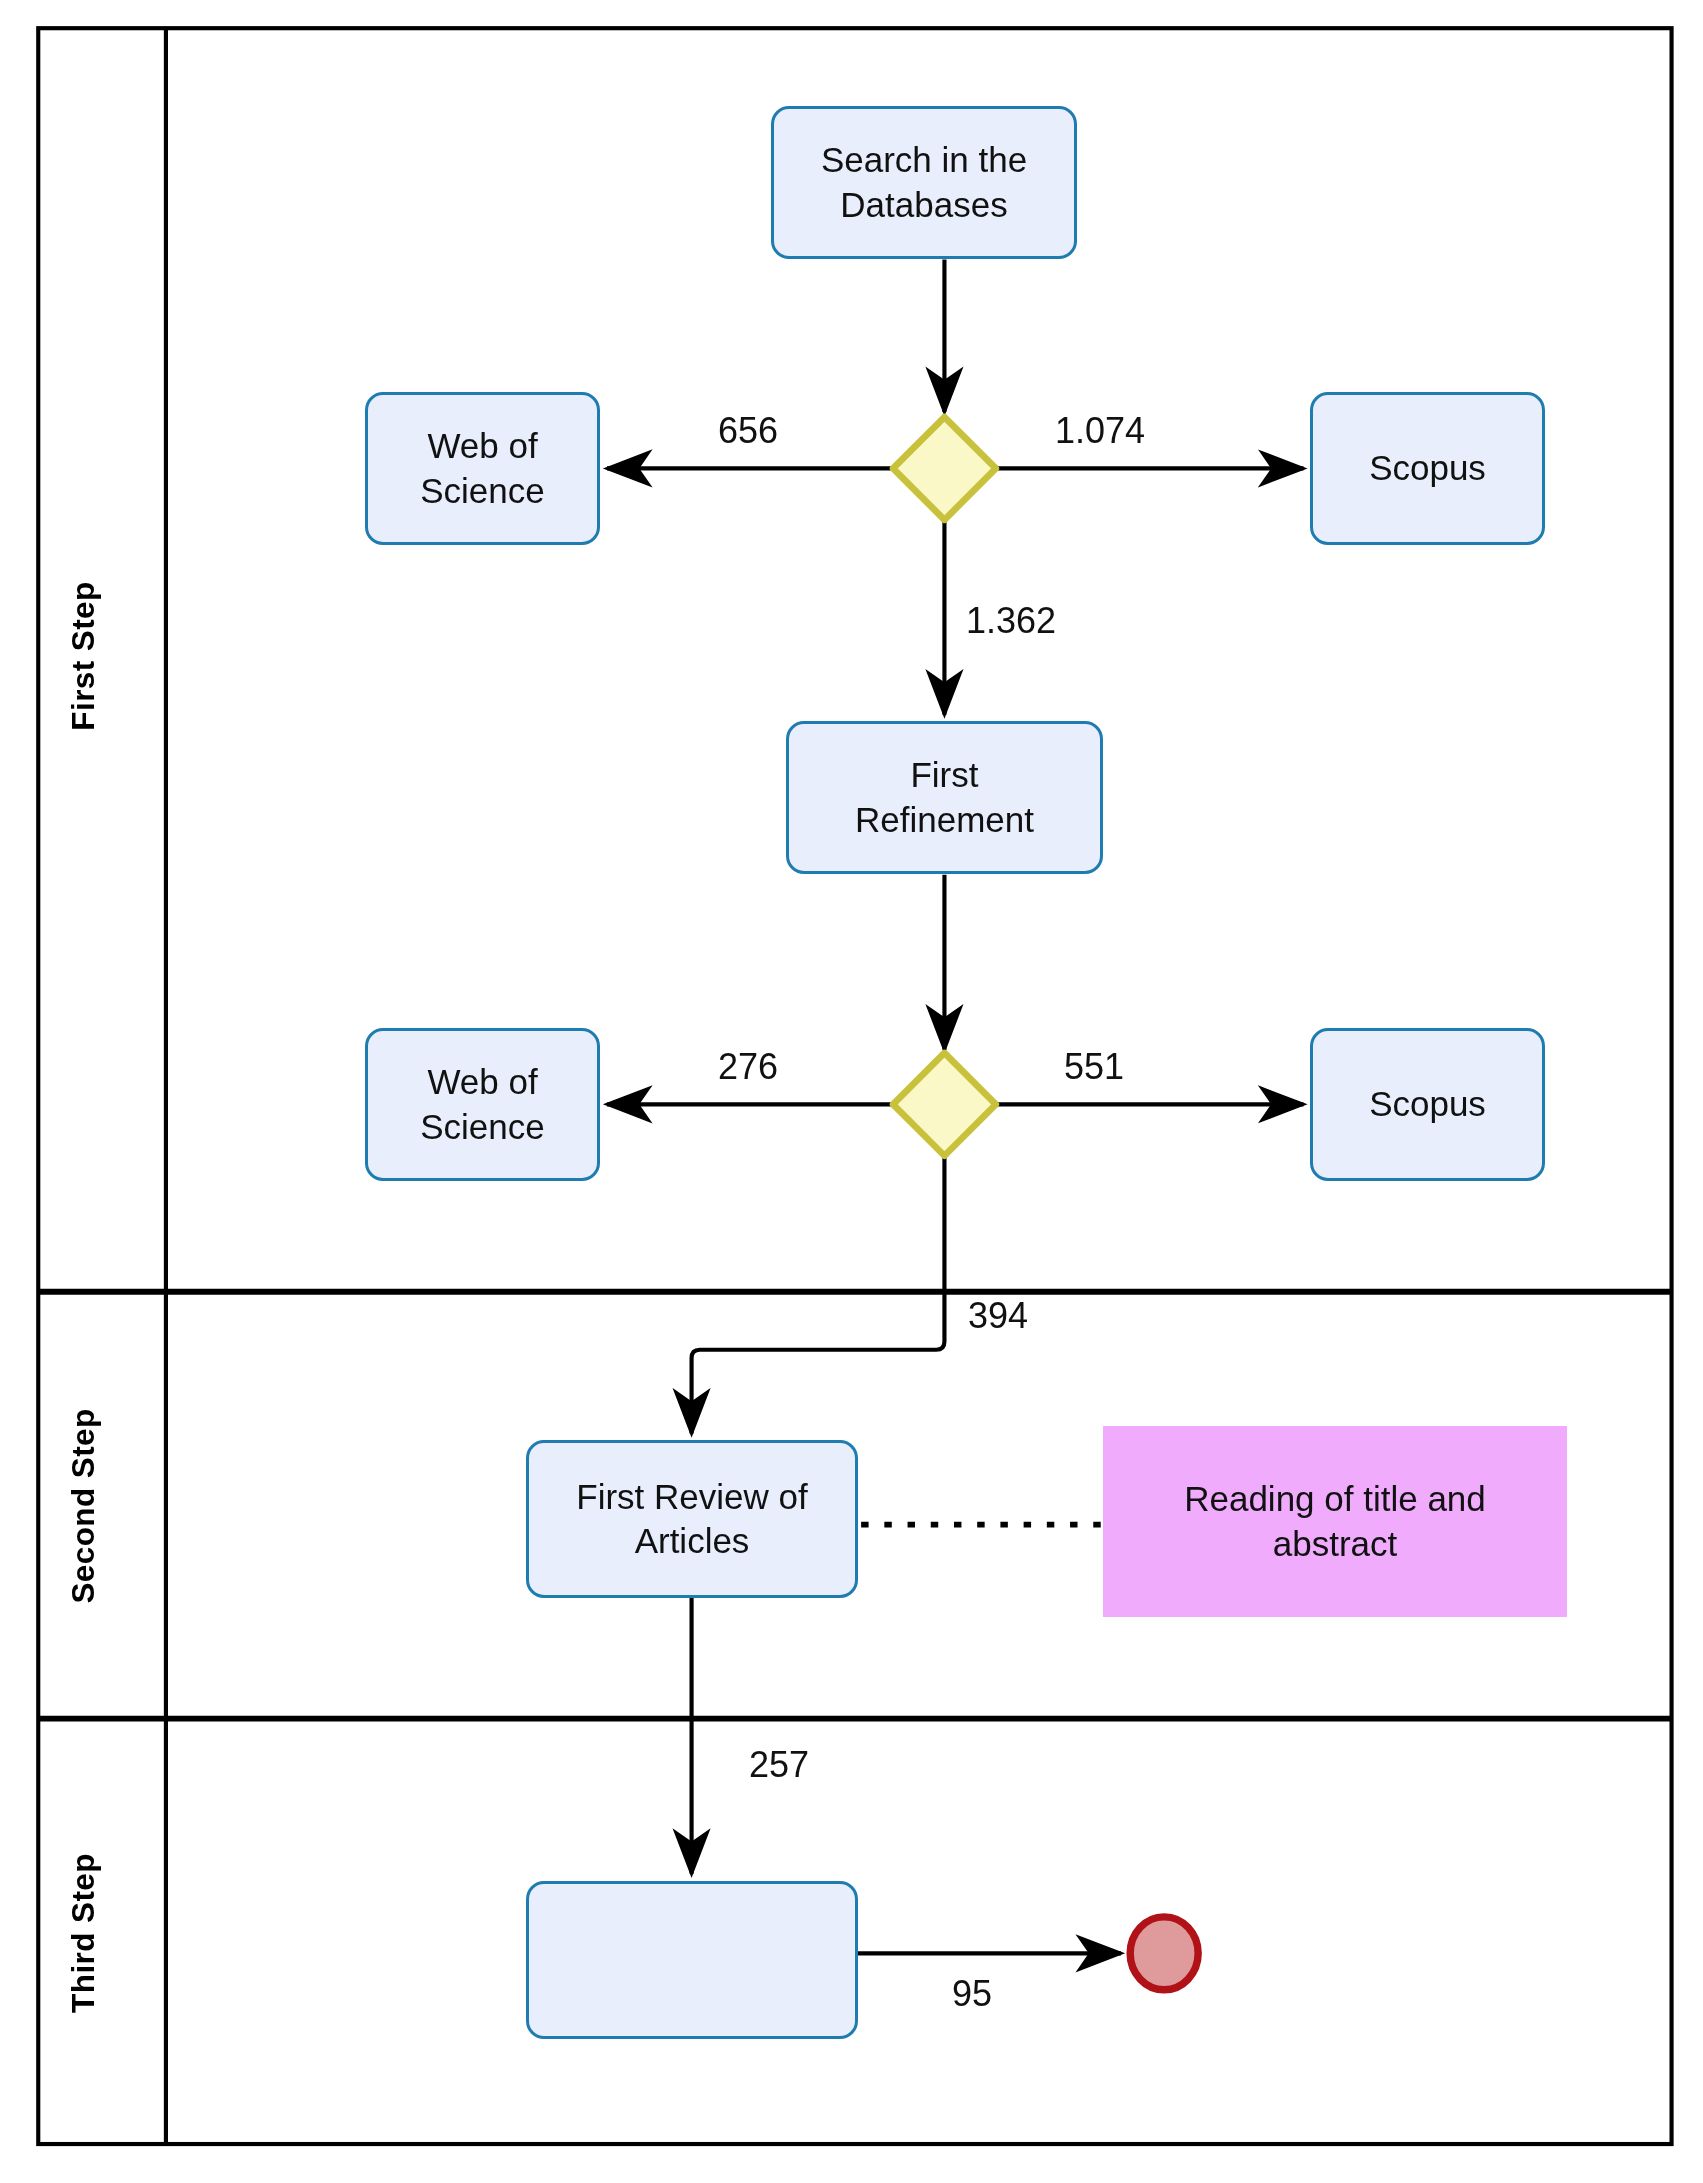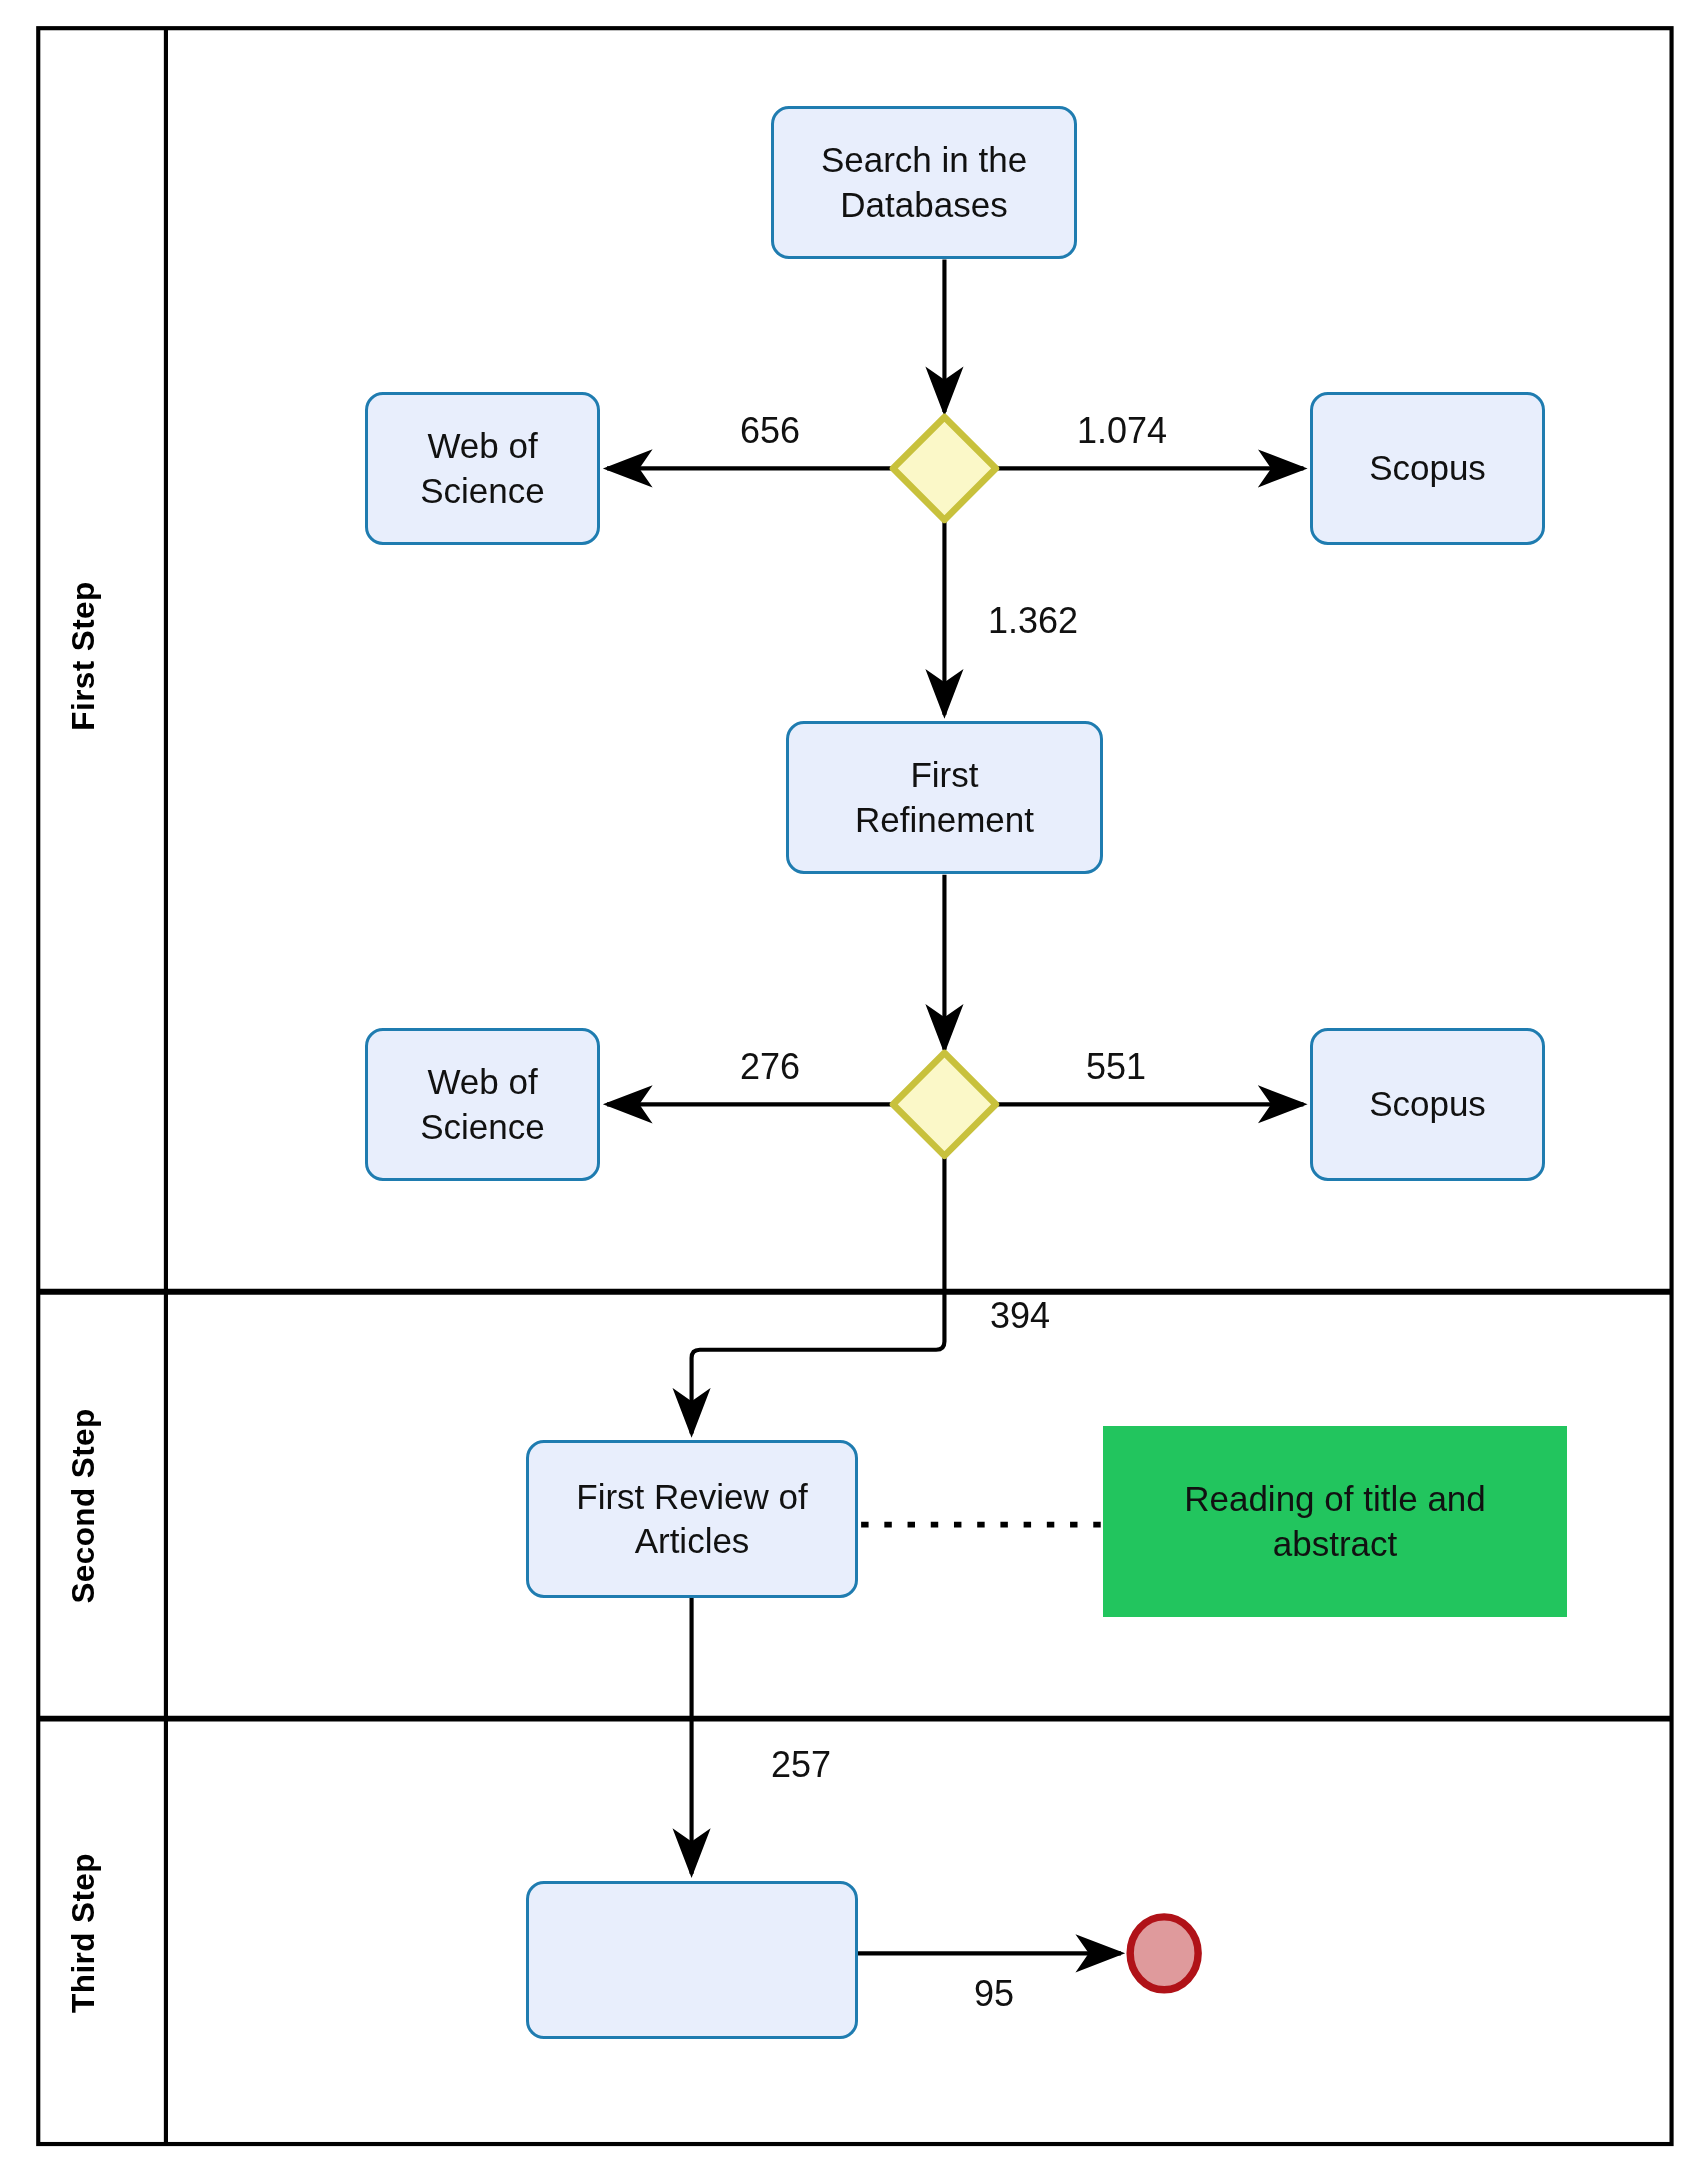--- a/index.html
+++ b/index.html
@@ -36,21 +36,21 @@
     line-height: 1.26;
     white-space: pre-line;
   }
   .process-node {
     background: #e8eefc;
     border: 3.3px solid #1f7cb0;
     border-radius: 18px;
     font-size: 35px;
   }
   .note-node {
-    background: #22c55e;
+    background: #f0abfc;
     border: none;
     font-size: 35px;
   }
   .note-edge-top {
     position: absolute;
     background: #9a9a9a;
     height: 3.3px;
   }
   .note-edge-left {
     position: absolute;
@@ -72,21 +72,20 @@
     display: flex;
     align-items: center;
     justify-content: center;
     white-space: nowrap;
   }
   .edge-label {
     position: absolute;
     font-size: 36px;
     color: #111111;
     white-space: nowrap;
-    margin-left: 22px;
   }
 </style>
 </head>
 <body>
 
 <div id="canvas">
 
   <svg id="svg-layer" viewBox="0 0 2055 2633" xmlns="http://www.w3.org/2000/svg">
     <defs>
       <marker id="arrow" markerWidth="14" markerHeight="14" refX="11" refY="5" orient="auto" markerUnits="strokeWidth">

